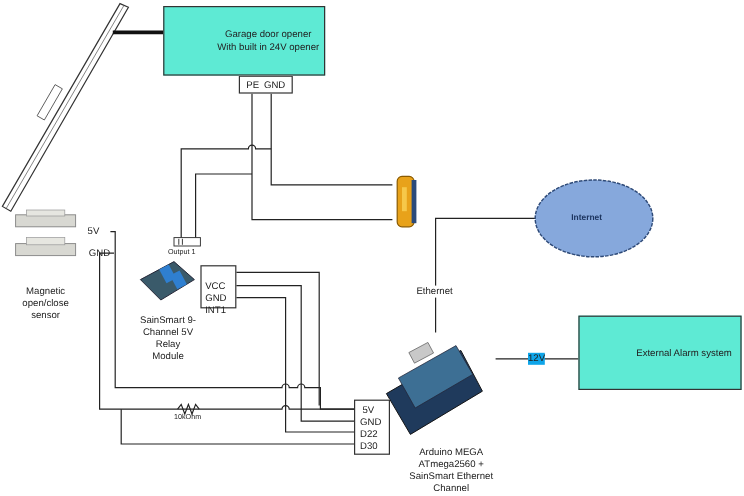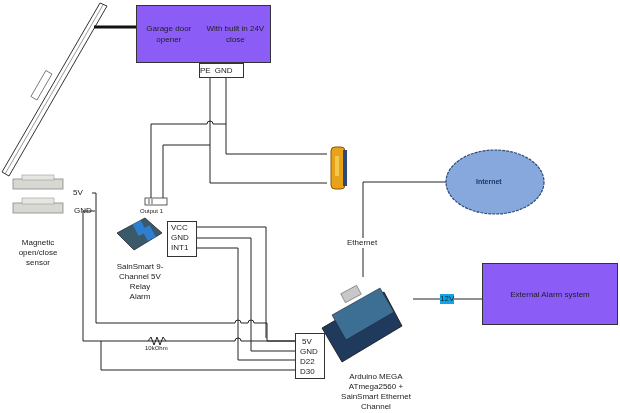--- a/index.html
+++ b/index.html
@@ -1,19 +1,19 @@
 <!DOCTYPE html>
 <html><head>
 <meta charset="utf-8">
 <style>
   html, body { margin:0; padding:0; background:#ffffff; }
   body { width:620px; height:413px; position:relative; overflow:hidden; font-family:"Liberation Sans", sans-serif; }
   svg { position:absolute; left:0; top:0; }
   .lbl { position:absolute; font-size:8px; color:#222; text-align:center; line-height:10px; font-family:"Liberation Sans", sans-serif; }
-  .box { position:absolute; background:#8b5cf6; border:1px solid #333; box-sizing:border-box; display:flex; flex-direction:row; align-items:center; justify-content:center; font-size:8px; color:#222; line-height:11px; text-align:center; }
+  .box { position:absolute; background:#5eead4; border:1px solid #333; box-sizing:border-box; display:flex; flex-direction:column; align-items:center; justify-content:center; font-size:8px; color:#222; line-height:11px; text-align:center;padding-left:40px; }
   .pinbox { position:absolute; background:#fff; border:1px solid #333; box-sizing:border-box; font-size:8px; color:#222; line-height:10px; }
   .pin { display:block; padding-left:7px; }
 </style>
 </head>
 <body>
 
 <svg width="620" height="413" viewBox="0 0 620 413">
 
   <g>
     <polygon points="100,3 107,6 9,176 2,172" fill="#fff" stroke="#333" stroke-width="1"></polygon>
@@ -80,43 +80,43 @@
 
   <g>
     <polygon points="322,328 384,292 402,326 342,362" fill="#1f3a5c" stroke="#111" stroke-width="0.8"></polygon>
     <polygon points="332,315 380,288 394,312 346,340" fill="#3d6f94" stroke="#223" stroke-width="0.6"></polygon>
     <rect x="342" y="289" width="18" height="10" fill="#c8c8c8" stroke="#666" stroke-width="0.6" transform="rotate(-28 351 294)"></rect>
   </g>
 </svg>
 
 <div class="box" style="left:136px;top:5px;width:135px;height:58px;">
   <span>Garage door opener</span>
-  <span>With built in 24V close</span>
+  <span>With built in 24V opener</span>
 </div>
-<div class="pinbox" style="left:199px;top:63px;width:45px;height:15px;display:flex;justify-content:flex-start;gap:4px;align-items:center;">
+<div class="pinbox" style="left:199px;top:63px;width:45px;height:15px;display:flex;justify-content:center;gap:4px;align-items:center;">
   <span>PE</span>
   <span>GND</span>
 </div>
 
 <div class="lbl" style="left:73px;top:188px;">5V</div>
 <div class="lbl" style="left:74px;top:206px;">GND</div>
 <div class="lbl" style="left:10px;top:218px;width:56px;margin-top:20px;">
   <div>Magnetic</div>
   <div>open/close</div>
   <div>sensor</div>
 </div>
 
 <div class="lbl" style="left:140px;top:206px;font-size:6px;">Output 1</div>
 <div class="lbl" style="left:108px;top:262px;width:64px;">
   <div>SainSmart 9-</div>
   <div>Channel 5V</div>
   <div>Relay</div>
-  <div>Alarm</div>
+  <div>Module</div>
 </div>
-<div class="pinbox" style="left:167px;top:221px;width:30px;height:36px;padding-top:1px;">
+<div class="pinbox" style="left:167px;top:221px;width:30px;height:36px;padding-top:12px;">
   <span class="pin" style="padding-left:3px;">VCC</span>
   <span class="pin" style="padding-left:3px;">GND</span>
   <span class="pin" style="padding-left:3px;">INT1</span>
 </div>
 
 <div class="lbl" style="left:476px;top:177px;color:#1d3560;font-weight:bold;font-size:7px;">Internet</div>
 <div class="lbl" style="left:347px;top:238px;background:#fff;">Ethernet</div>
 
 <div class="box" style="left:482px;top:263px;width:136px;height:62px;">
   <span>External Alarm system</span>

